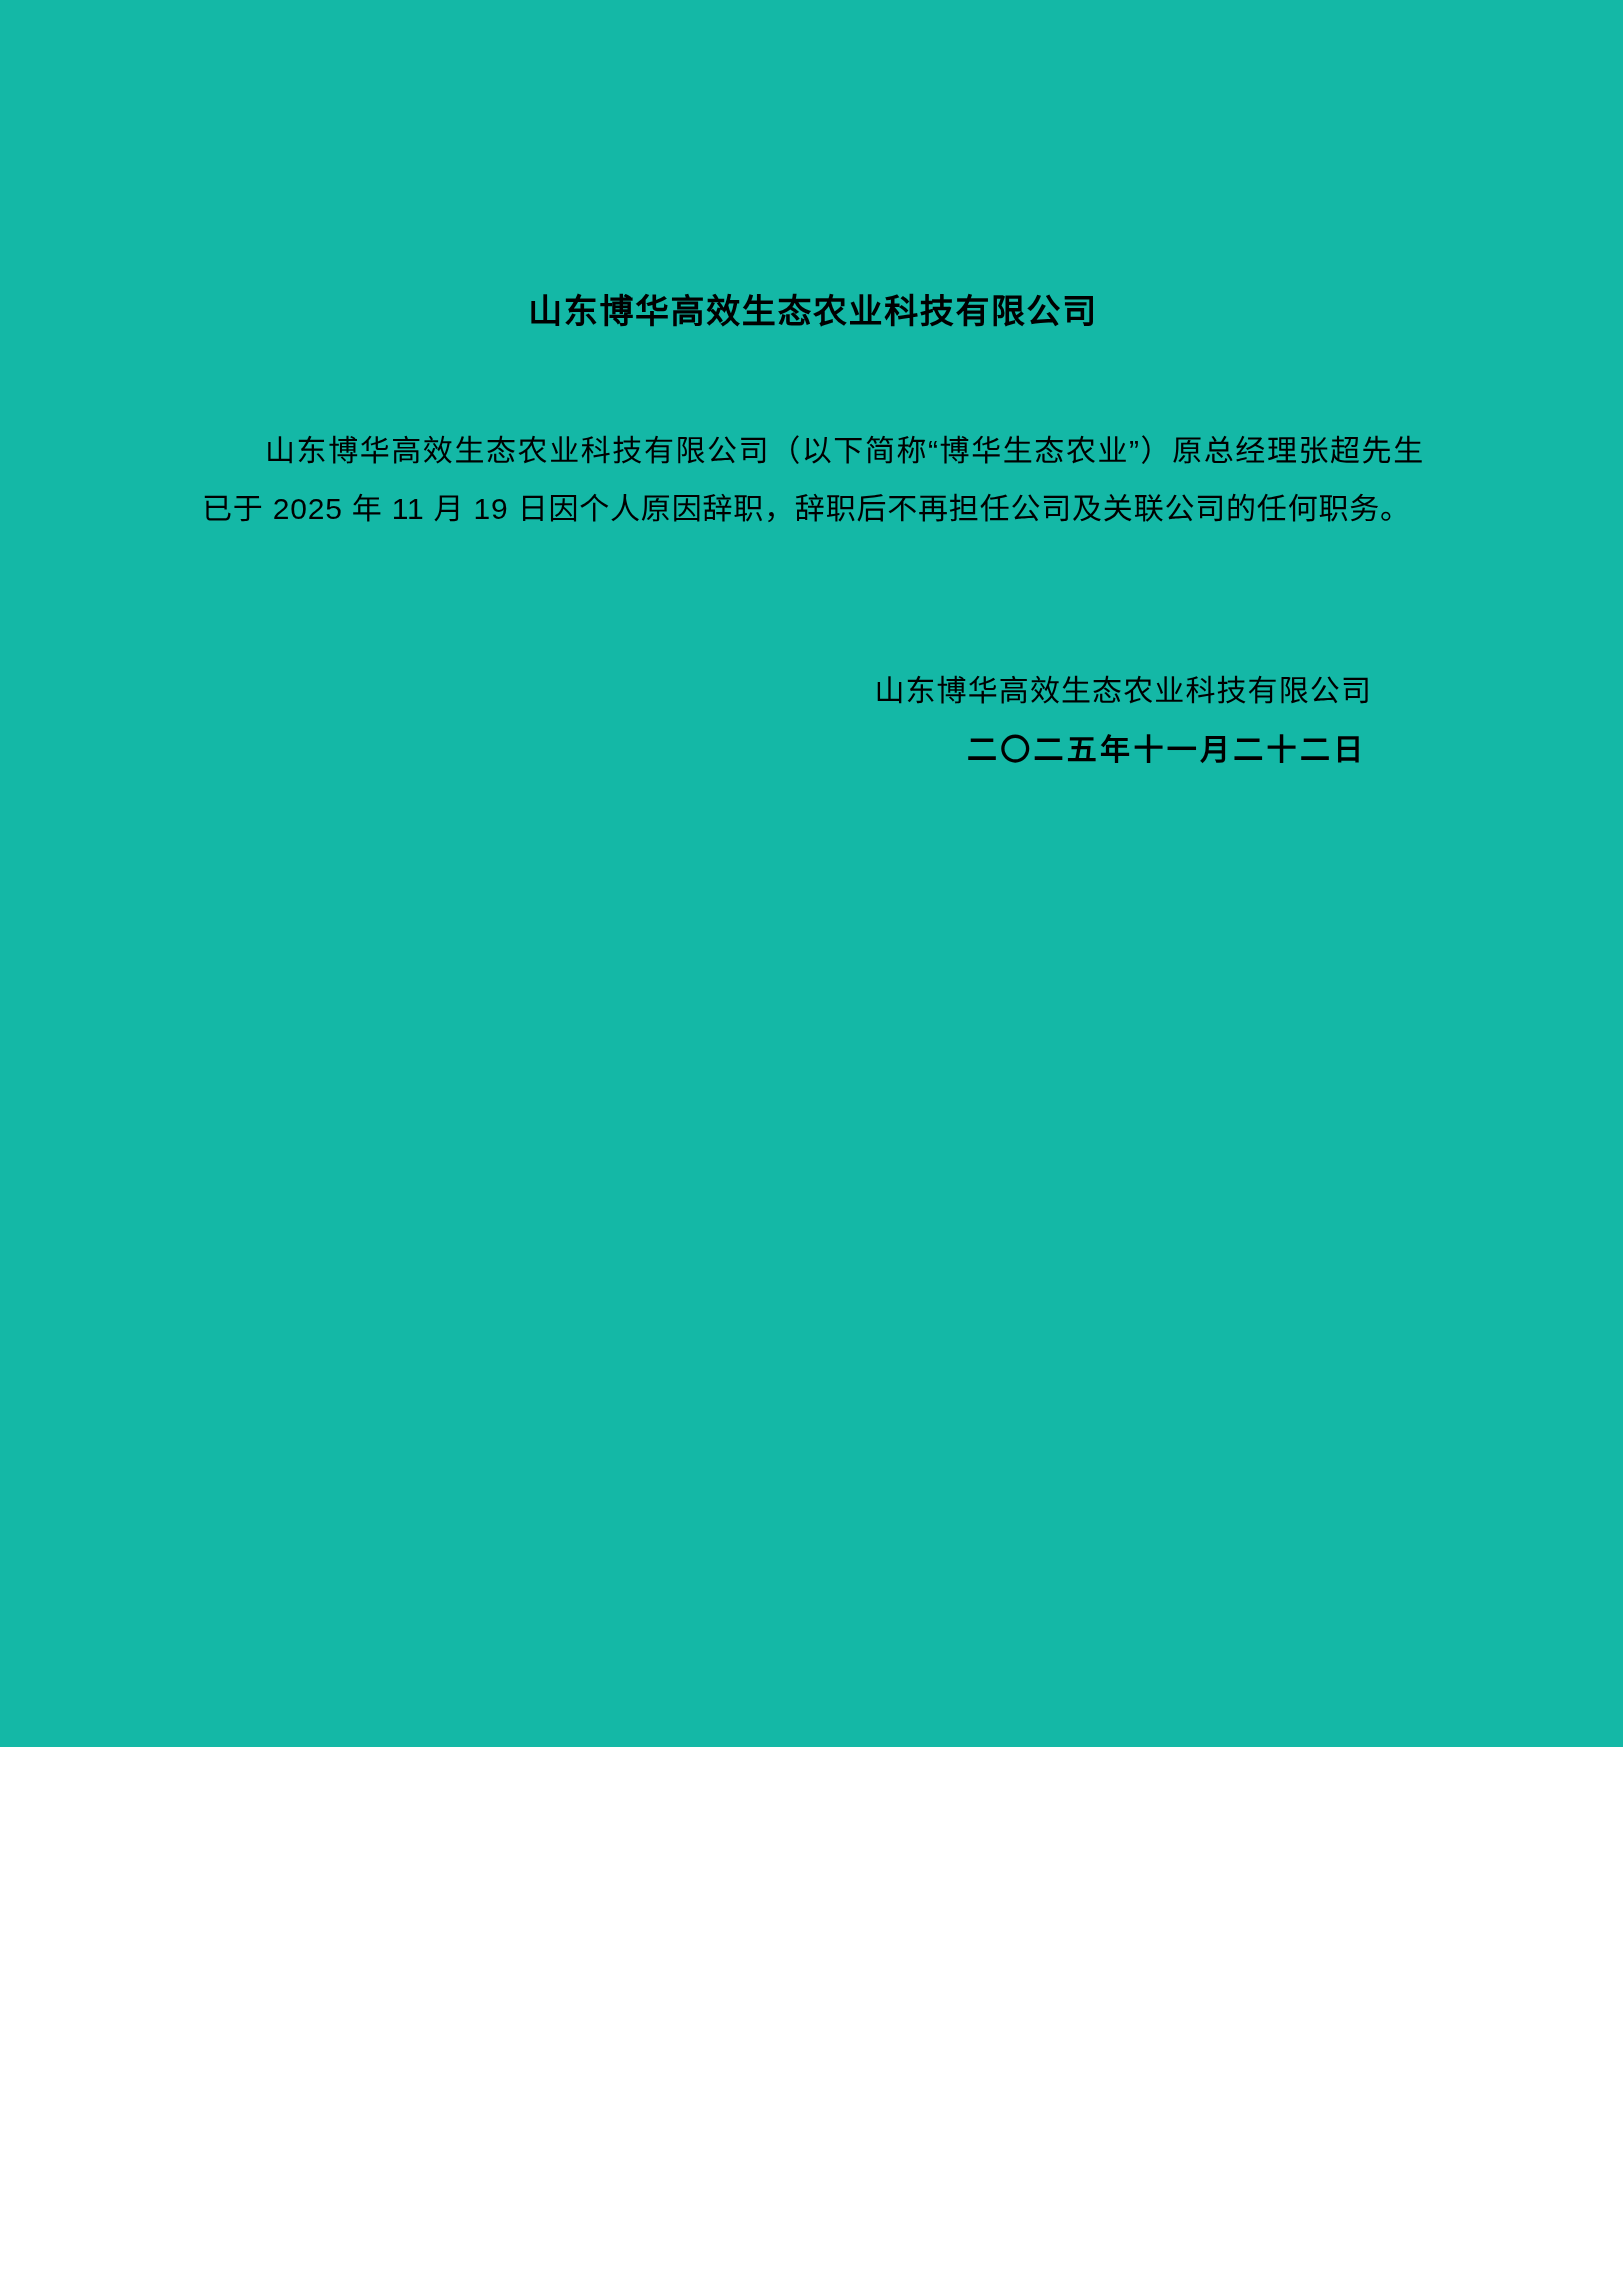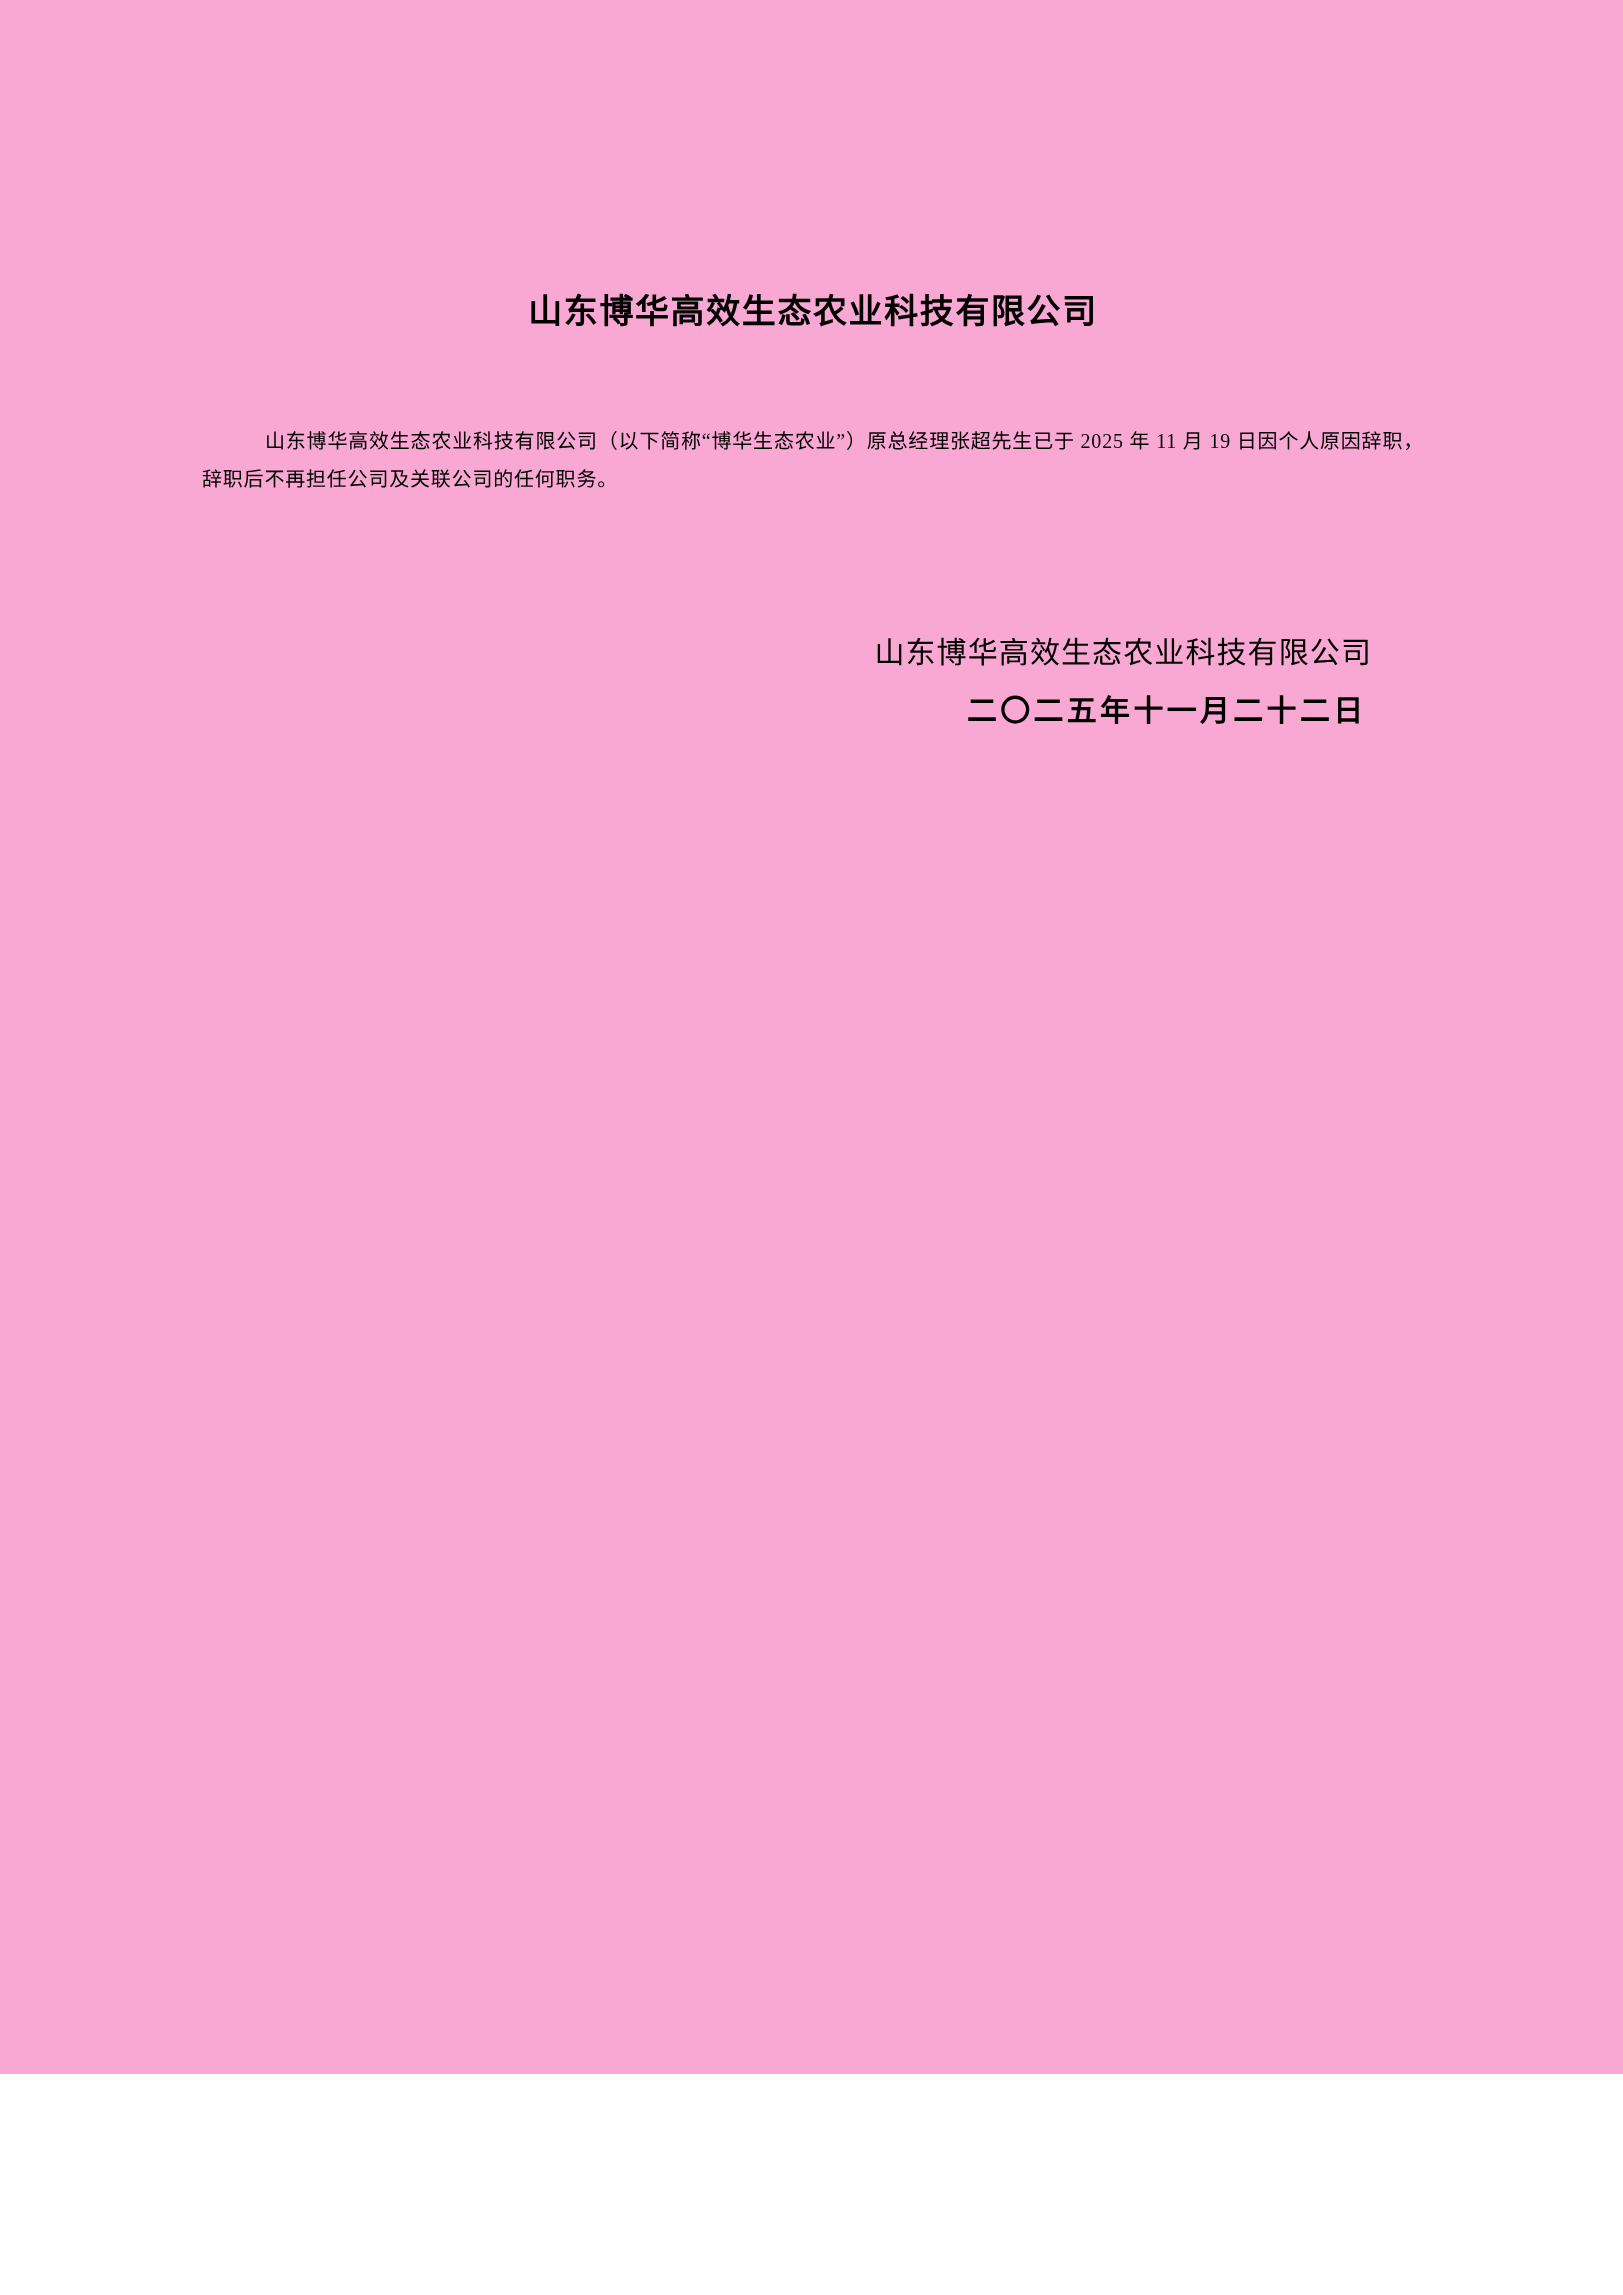--- a/index.html
+++ b/index.html
@@ -8,22 +8,22 @@
     padding: 0;
     background: #ffffff;
   }
   body {
     font-family: "Liberation Serif", "DejaVu Serif", serif;
     color: #000000;
   }
   .page {
     position: relative;
     width: 1623px;
-    height: 2074px;
-    background: #f9a8d4;
+    height: 1747px;
+    background: #14b8a6;
     box-sizing: border-box;
     padding: 8px;
     overflow: hidden;
   }
   .content {
     position: absolute;
     left: 202px;
     top: 0;
     width: 1222px;
   }
@@ -36,22 +36,22 @@
     font-weight: bold;
     font-size: 34px;
     letter-spacing: 1.6px;
     line-height: 1.65;
     color: #000000;
   }
   .body-block {
     margin-top: 82px;
   }
   .para {
-    font-family: Liberation Serif, serif;
-    font-size: 20px;
+    font-family: Liberation Sans, sans-serif;
+    font-size: 30px;
     line-height: 1.92;
     letter-spacing: 0.8px;
     text-indent: 63px;
     color: #000000;
     text-align: justify;
     text-justify: inter-ideograph;
   }
   .para + .para {
     margin-top: 0;
   }

